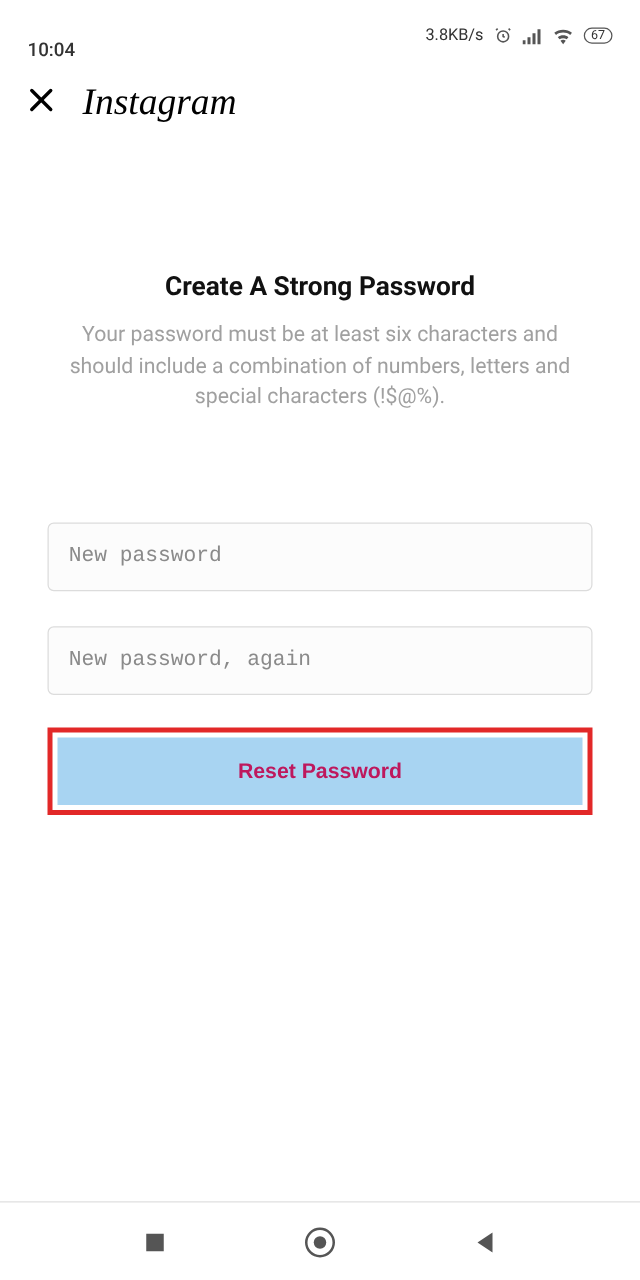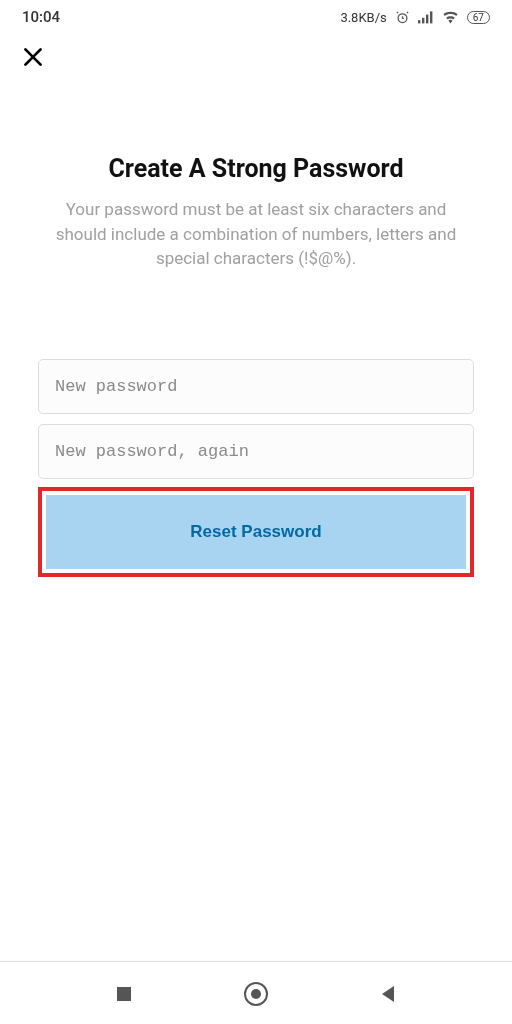--- a/index.html
+++ b/index.html
@@ -6,21 +6,21 @@
     html, body { width: 512px; height: 1024px; font-family: -apple-system, BlinkMacSystemFont, 'Segoe UI', Roboto, sans-serif; background: #fff; overflow: hidden; }
     
     .status-bar {
       display: flex;
       justify-content: space-between;
       align-items: center;
       padding: 8px 22px 4px 22px;
       font-size: 15px;
       color: #333;
     }
-    .status-left { font-weight: 500; }
+    .status-left { font-weight: 500; margin-top: 23px; }
     .status-right { display: flex; align-items: center; gap: 8px; font-size: 13px; }
     .status-icon { display: inline-flex; align-items: center; }
     .battery {
       border: 1.5px solid #555;
       border-radius: 8px;
       padding: 0 5px;
       font-size: 10px;
       font-weight: 400;
     }
     
@@ -40,59 +40,60 @@
       font-style: italic;
       font-weight: 500;
       color: #000;
     }
     
     .content {
       padding: 70px 38px 0 38px;
       text-align: center;
     }
     .title {
-      font-size: 25px;
+      font-size: 21px;
       font-weight: 700;
       color: #111;
       margin-bottom: 14px;
+      margin-top: 41px;
     }
     .subtitle {
       font-size: 17px;
       color: #a0a0a0;
       line-height: 1.45;
       padding: 0 2px;
       margin-bottom: 88px;
     }
     
     .form { padding: 0 0; }
     .input-field {
       width: 100%;
       padding: 17px 16px;
       border: 1px solid #dcdcdc;
       border-radius: 5px;
       font-size: 17px;
       font-family: 'Courier New', monospace;
       color: #333;
       background: #fcfcfc;
       outline: none;
-      margin-bottom: 10px;
+      margin-bottom: 28px;
     }
     .input-field::placeholder { color: #8a8a8a; }
     
     .highlight-wrap {
       border: 4px solid #e22828;
       padding: 4px;
       margin-top: -2px;
     }
     .reset-btn {
       width: 100%;
-      padding: 27px;
+      padding: 17px;
       background: #a8d4f2;
       border: none;
-      color: #0369a1;
+      color: #be185d;
       font-size: 17px;
       font-weight: 600;
       cursor: pointer;
     }
     
     .divider {
       position: absolute;
       bottom: 62px;
       left: 0;
       width: 512px;
@@ -143,20 +144,21 @@
   </div>
 </div>
 
 <div class="app-header">
   <div class="close-btn">
     <svg width="26" height="26" viewBox="0 0 24 24" fill="none" stroke="#000" stroke-width="2.5" stroke-linecap="round">
         <line x1="5" y1="5" x2="19" y2="19"></line>
         <line x1="19" y1="5" x2="5" y2="19"></line>
       </svg>
   </div>
+  <div class="app-logo">Instagram</div>
 </div>
 
 <div class="content">
   <h1 class="title">Create A Strong Password</h1>
   <p class="subtitle">Your password must be at least six characters and should include a combination of numbers, letters and special characters (!$@%).</p>
 
   <div class="form">
     <input type="password" class="input-field" placeholder="New password" style="">
     <input type="password" class="input-field" placeholder="New password, again" style="">
     <div class="highlight-wrap">

